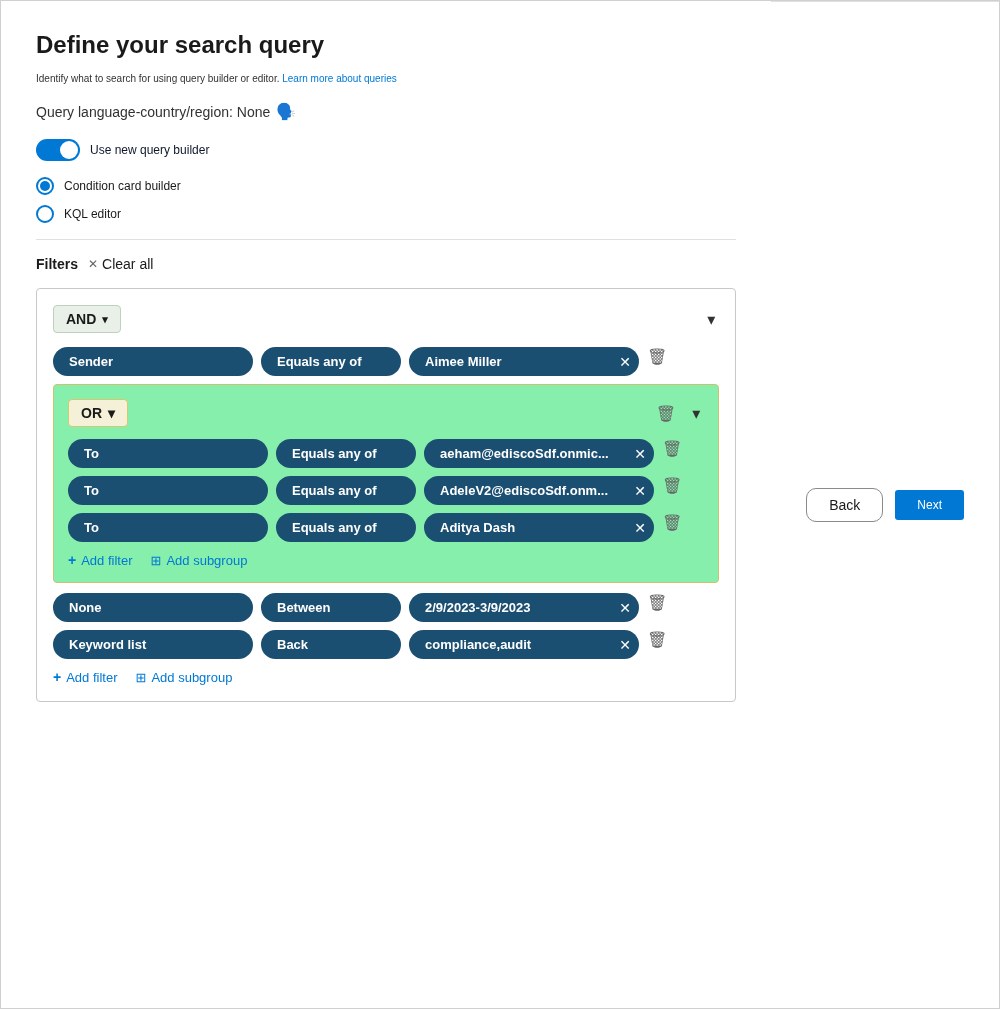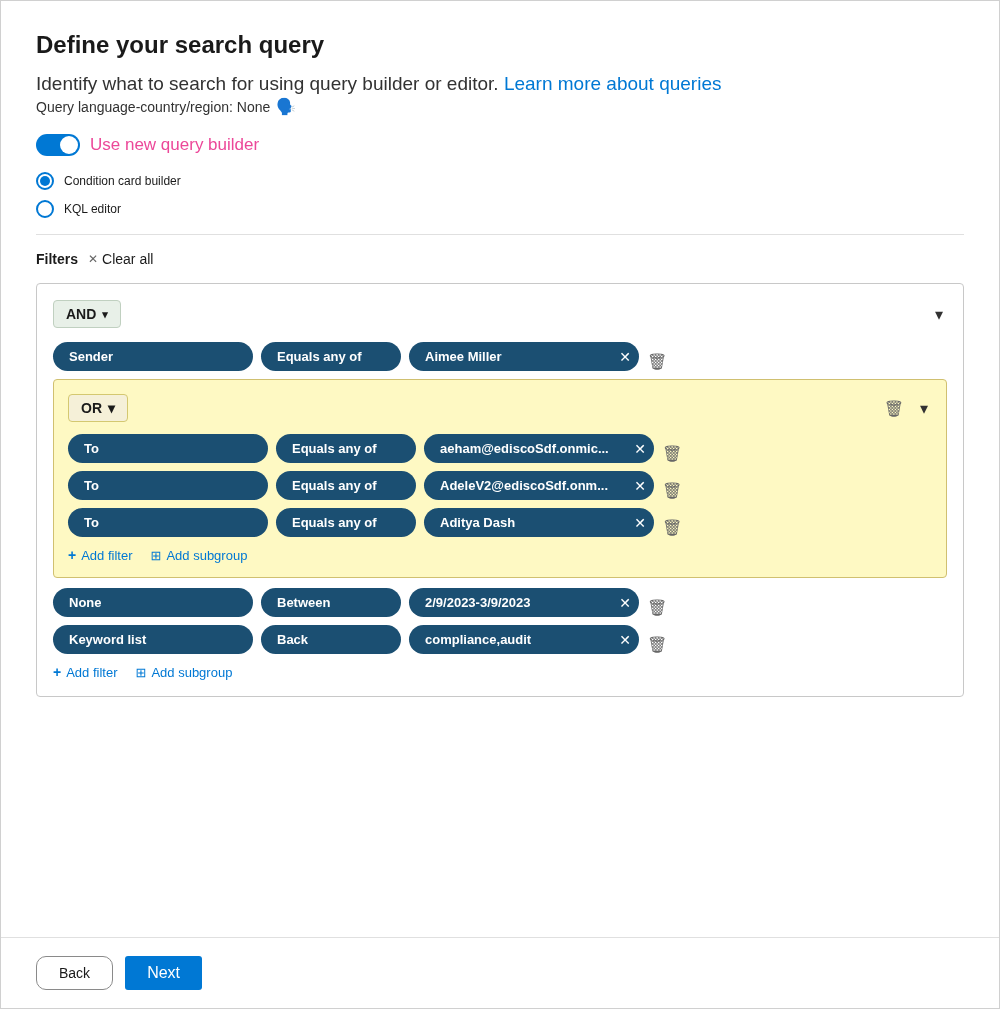--- a/index.html
+++ b/index.html
@@ -10,36 +10,36 @@
       color: #1a1a1a;
       width: 1000px;
       min-height: 1009px;
     }
     .page-container {
       width: 1000px;
       min-height: 1009px;
       background: #fff;
       border: 1px solid #d0d0d0;
       display: flex;
-      flex-direction: column;
+      flex-direction: row;
     }
     .main-content {
       flex: 1;
       padding: 30px 35px 20px 35px;
     }
     .page-title {
       font-size: 24px;
       font-weight: 700;
       color: #1a1a1a;
       margin-bottom: 14px;
     }
     .description {
-      font-size: 19px;
+      font-size: 10px;
       color: #323232;
-      margin-bottom: 2px;
+      margin-bottom: 18px;
     }
     .description a {
       color: #0078d4;
       text-decoration: none;
     }
     .query-language {
       font-size: 14px;
       color: #323232;
       margin-bottom: 18px;
       display: flex;
@@ -70,22 +70,22 @@
       position: absolute;
       width: 18px;
       height: 18px;
       background: #fff;
       border-radius: 50%;
       top: 2px;
       right: 2px;
       transition: left 0.2s;
     }
     .toggle-label {
-      font-size: 17px;
-      color: #ec4899;
+      font-size: 12px;
+      color: #0f172a;
     }
     .radio-row {
       display: flex;
       align-items: center;
       gap: 10px;
       margin-bottom: 10px;
     }
     .radio-btn {
       width: 18px;
       height: 18px;
@@ -187,21 +187,21 @@
       background: none;
       border: none;
       cursor: pointer;
       color: #323232;
       font-size: 16px;
       padding: 2px 4px;
     }
     
     .filter-row {
       display: flex;
-      align-items: flex-end;
+      align-items: flex-start;
       gap: 8px;
       margin-bottom: 8px;
     }
     .pill {
       background: #1b4f72;
       color: #fff;
       border-radius: 20px;
       padding: 7px 16px;
       font-size: 13px;
       font-weight: 600;
@@ -245,21 +245,21 @@
       color: #666;
       font-size: 16px;
       cursor: pointer;
       flex-shrink: 0;
     }
     
     .sub-group {
       border: 1px solid #d0c070;
       border-radius: 4px;
       padding: 14px;
-      background: #fef9c3;
+      background: #86efac;
       margin-bottom: 10px;
     }
     .sub-group-header {
       display: flex;
       justify-content: space-between;
       align-items: center;
       margin-bottom: 12px;
     }
     .operator-btn-or {
       display: flex;
@@ -313,21 +313,21 @@
       padding: 8px 22px;
       font-size: 14px;
       cursor: pointer;
       color: #1a1a1a;
     }
     .btn-next {
       background: #0078d4;
       border: none;
       border-radius: 3px;
       padding: 8px 22px;
-      font-size: 16px;
+      font-size: 12px;
       cursor: pointer;
       color: #fff;
       font-weight: 500;
     }
   </style>
 </head>
 <body>
 
 <div class="page-container">
   <div class="main-content">

